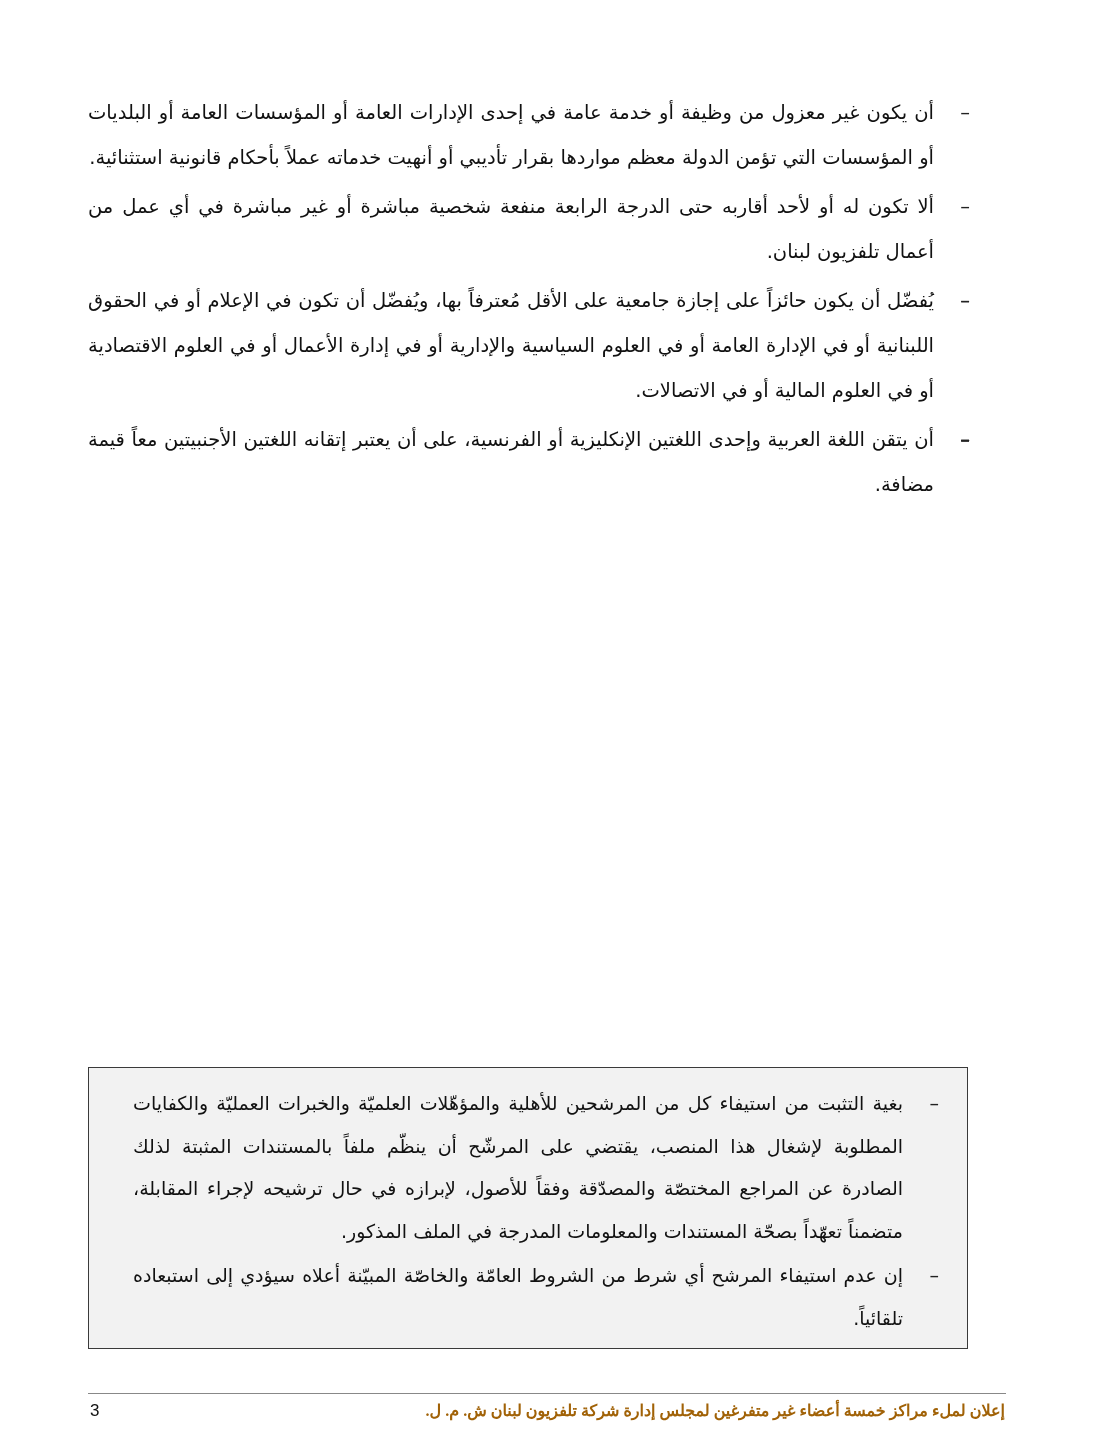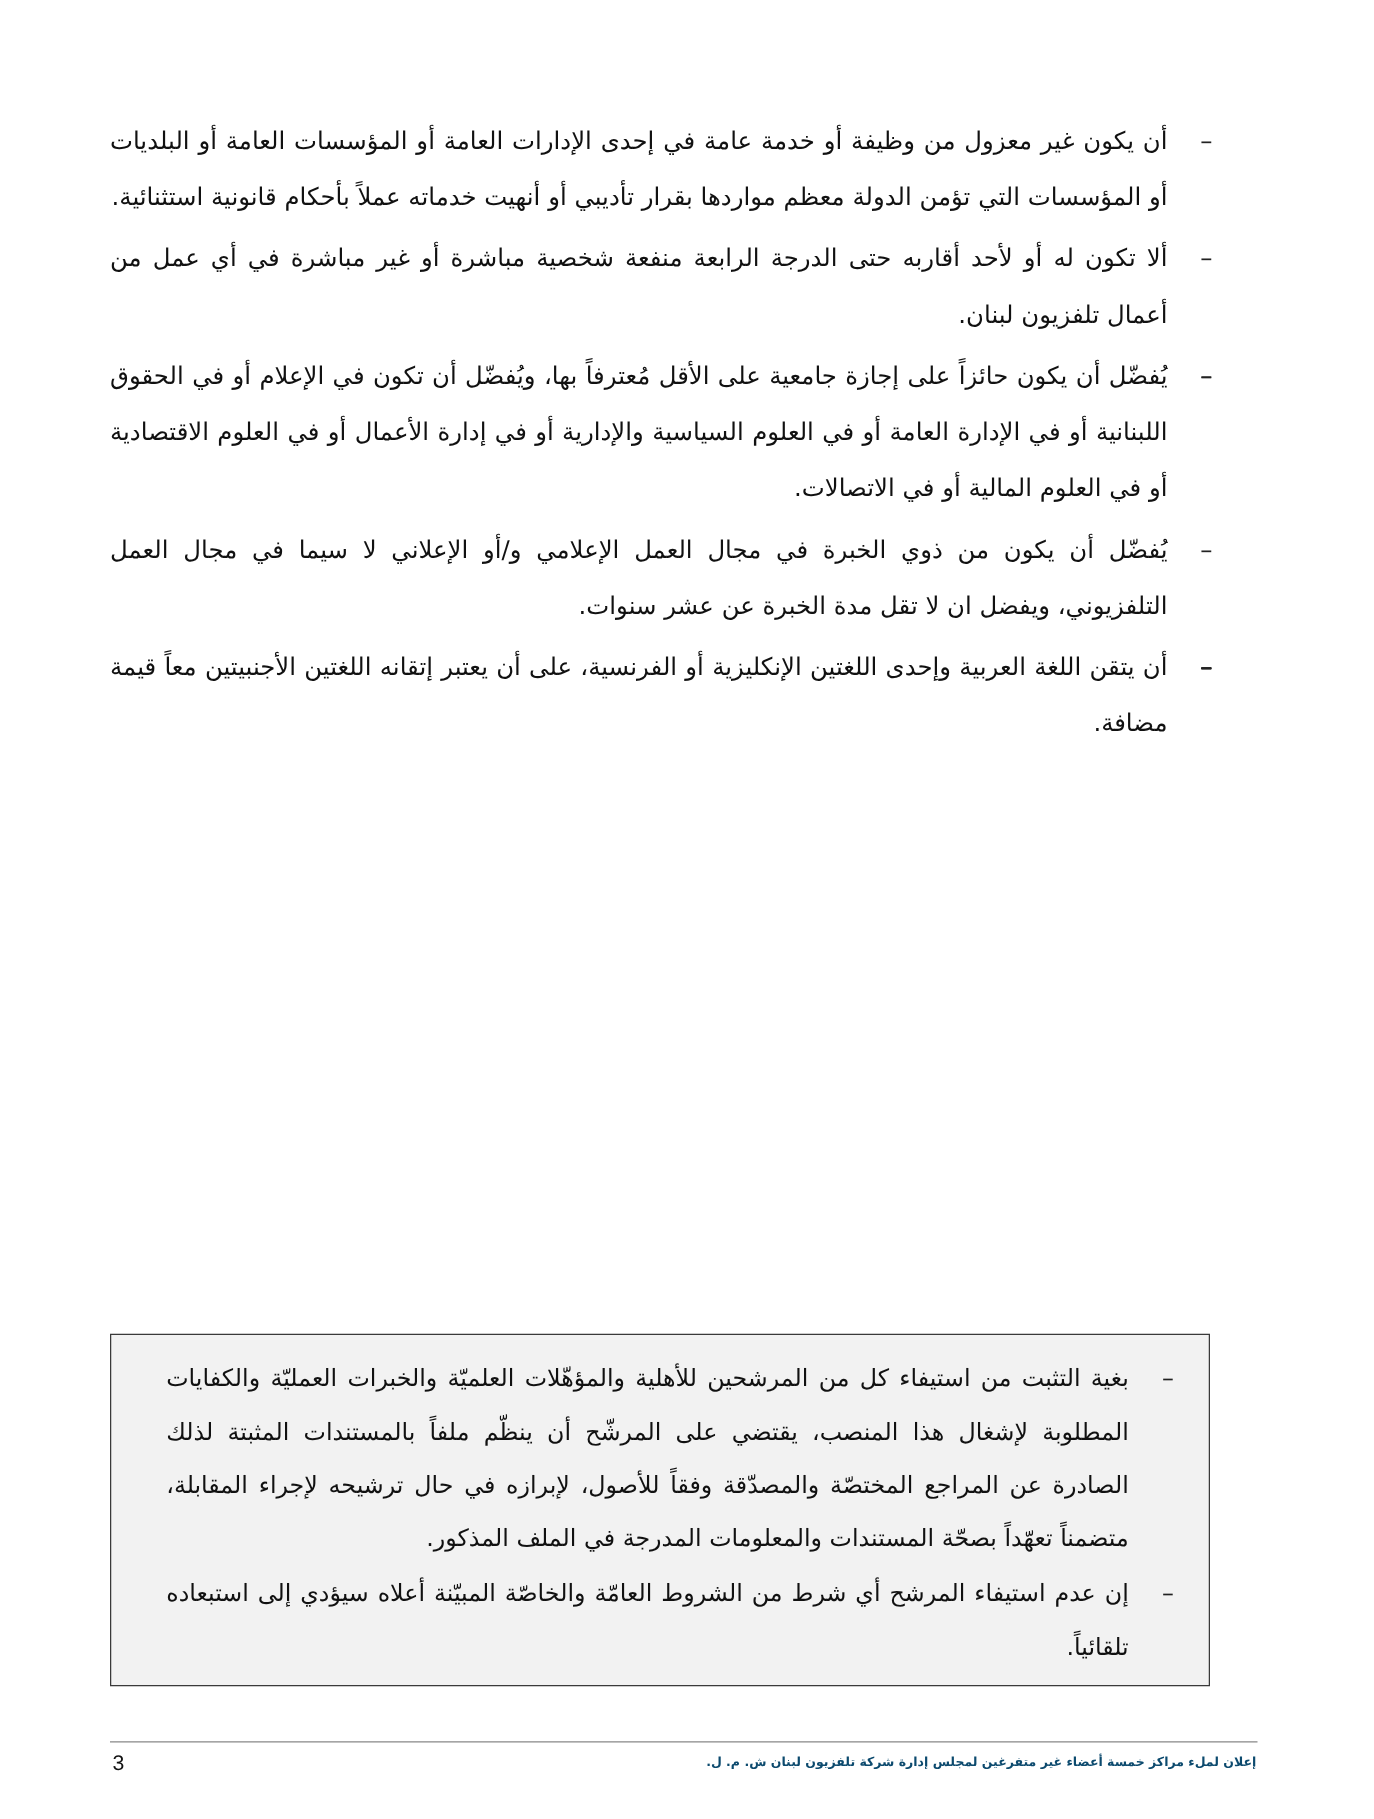--- a/index.html
+++ b/index.html
@@ -75,24 +75,25 @@
       top: 1393px;
       width: 918px;
       height: 0;
       border-top: 1.5px solid #888888;
     }
     .footer-title {
       position: absolute;
       right: 94px;
       top: 1400px;
       direction: rtl;
-      font-size: 10px;
+      font-size: 16px;
       font-weight: bold;
-      color: #0c4a6e;
+      color: #a16207;
       line-height: 22px;
+      font-family: Liberation Serif, serif;
     }
     .page-number {
       position: absolute;
       left: 90px;
       top: 1399px;
       font-family: "Liberation Sans", sans-serif;
       font-size: 17px;
       color: #111;
       line-height: 24px;
     }
@@ -100,21 +101,21 @@
 </head>
 <body>
 
 <div class="page">
 
   <ul class="list">
     <li class="item"><span class="dash">–</span><span>أن يكون غير معزول من وظيفة أو خدمة عامة في إحدى الإدارات العامة أو المؤسسات العامة أو البلديات أو المؤسسات التي تؤمن الدولة معظم مواردها بقرار تأديبي أو أنهيت خدماته عملاً بأحكام قانونية استثنائية.</span></li>
     <li class="item"><span class="dash">–</span><span>ألا تكون له أو لأحد أقاربه حتى الدرجة الرابعة منفعة شخصية مباشرة أو غير مباشرة في أي عمل من أعمال تلفزيون لبنان.</span></li>
     <li class="item"><span class="dash">–</span></li>
     <li class="item"><span class="dash">–</span><span>يُفضّل أن يكون حائزاً على إجازة جامعية على الأقل مُعترفاً بها، ويُفضّل أن تكون في الإعلام أو في الحقوق اللبنانية أو في الإدارة العامة أو في العلوم السياسية والإدارية أو في إدارة الأعمال أو في العلوم الاقتصادية أو في العلوم المالية أو في الاتصالات.</span></li>
-    <li class="item"><span class="dash">–</span><span>يُفضّل أن يكون من ذوي الخبرة في مجال العمل الإعلامي و/أو الإعلاني لا سيما في مجال العمل التلفزيوني، ويفضل ان لا تقل مدة الخبرة عن عشر سنوات.</span></li>
+    <li class="item"><span class="dash">–</span></li>
     <li class="item"><span class="dash">–</span></li>
     <li class="item"><span class="dash">–</span></li>
     <li class="item"><span class="dash">–</span></li>
     <li class="item"><span class="dash">–</span></li>
     <li class="item"><span class="dash">–</span><span>أن يتقن اللغة العربية وإحدى اللغتين الإنكليزية أو الفرنسية، على أن يعتبر إتقانه اللغتين الأجنبيتين معاً قيمة مضافة.</span></li>
   </ul>
 
   <div class="notice-box">
     <div class="item"><span class="dash">–</span><span>بغية التثبت من استيفاء كل من المرشحين للأهلية والمؤهّلات العلميّة والخبرات العمليّة والكفايات المطلوبة لإشغال هذا المنصب، يقتضي على المرشّح أن ينظّم ملفاً بالمستندات المثبتة لذلك الصادرة عن المراجع المختصّة والمصدّقة وفقاً للأصول، لإبرازه في حال ترشيحه لإجراء المقابلة، متضمناً تعهّداً بصحّة المستندات والمعلومات المدرجة في الملف المذكور.</span></div>
     <div class="item"><span class="dash">–</span><span>إن عدم استيفاء المرشح أي شرط من الشروط العامّة والخاصّة المبيّنة أعلاه سيؤدي إلى استبعاده تلقائياً.</span></div>

